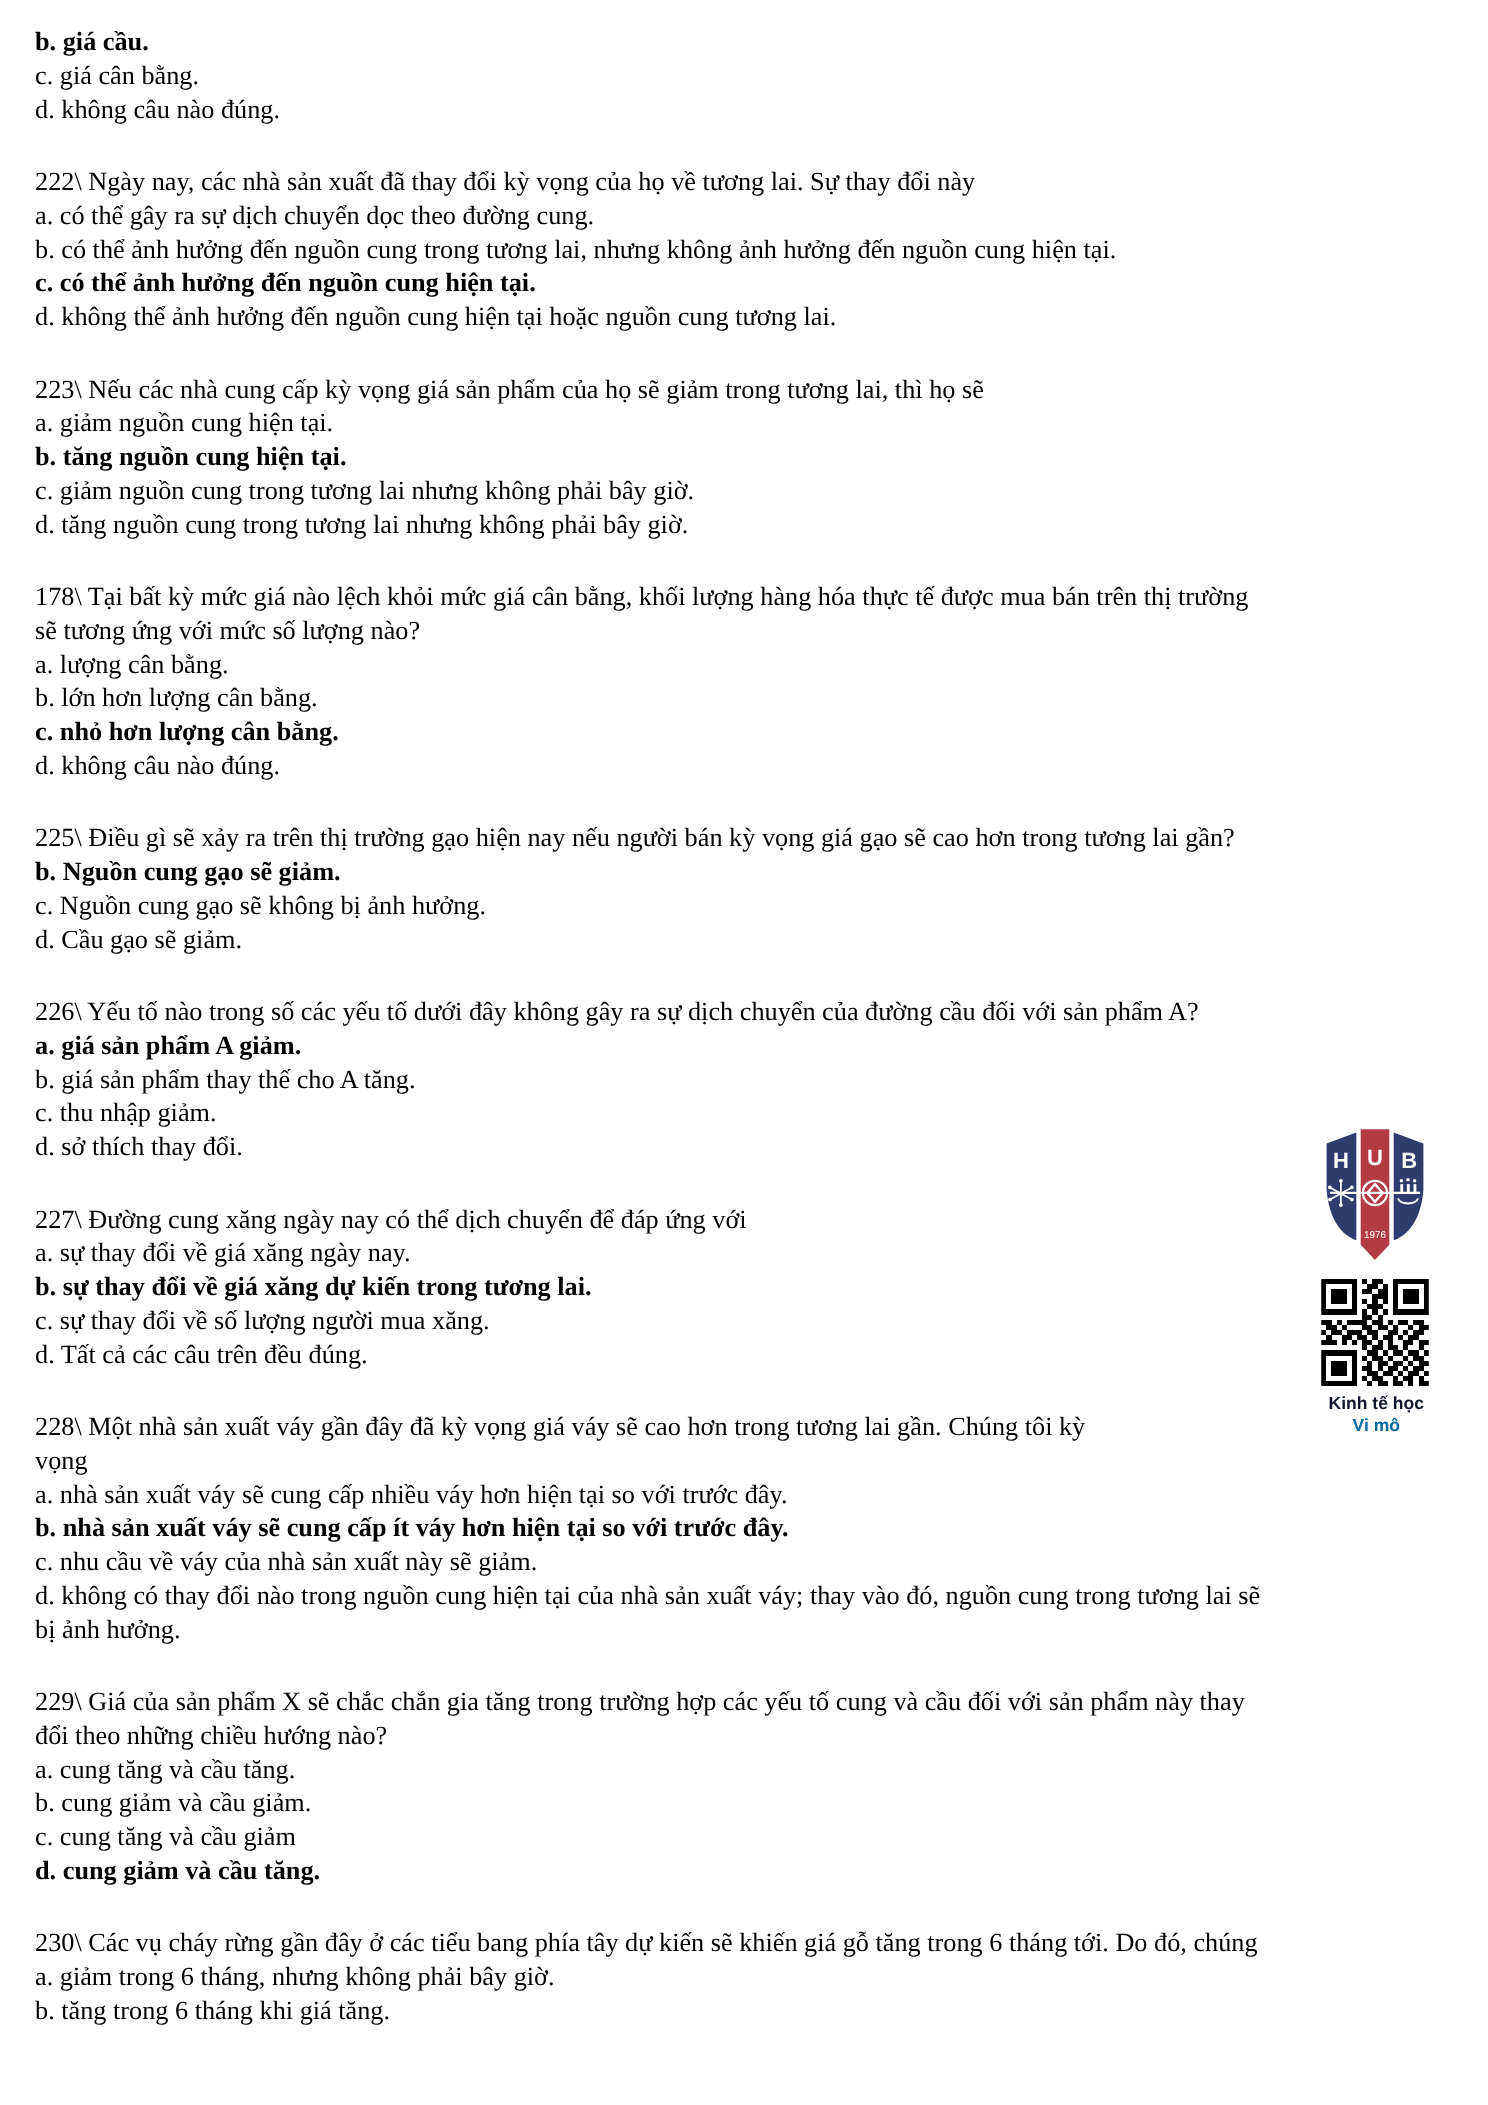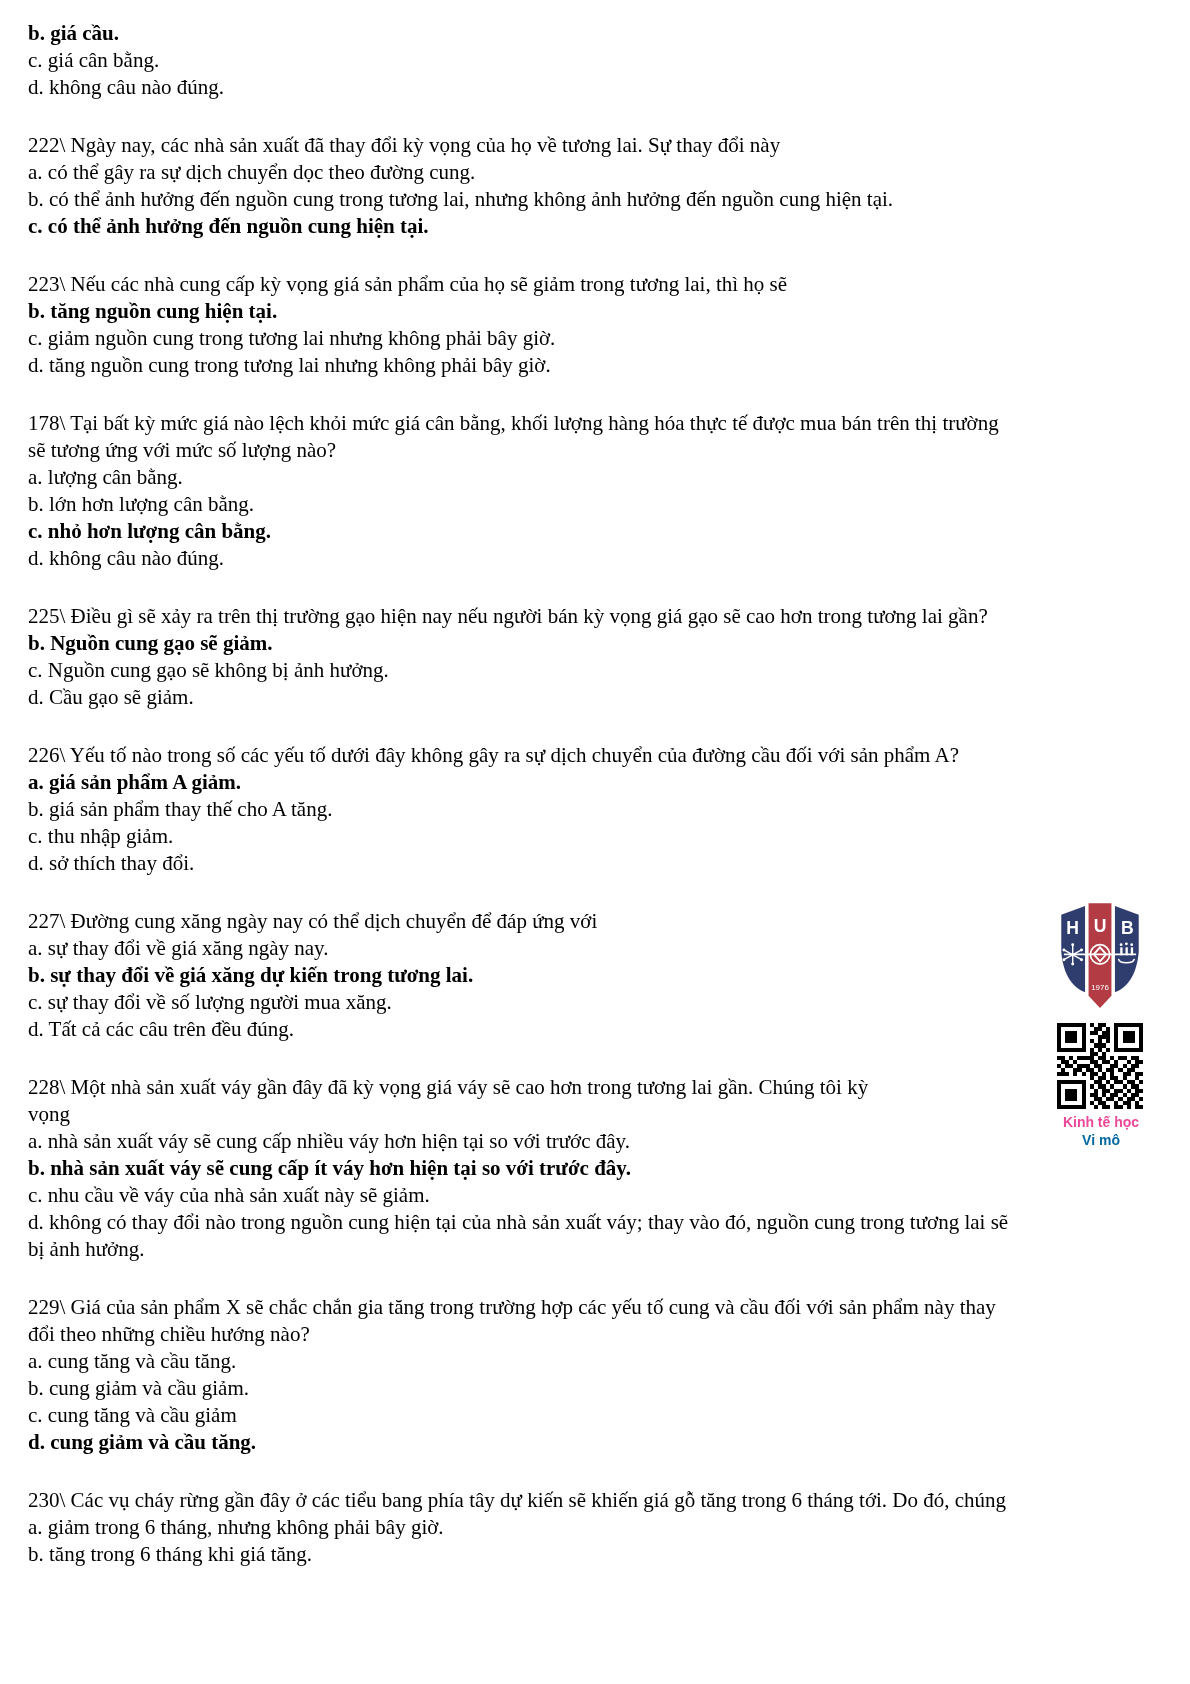--- a/index.html
+++ b/index.html
@@ -45,22 +45,24 @@
 
 <div class="doc">
     <div class="line bold">b. giá cầu.</div>
     <div class="line">c. giá cân bằng.</div>
     <div class="line">d. không câu nào đúng.</div>
     <div class="gap"></div>
     <div class="line">222\ Ngày nay, các nhà sản xuất đã thay đổi kỳ vọng của họ về tương lai. Sự thay đổi này</div>
     <div class="line">a. có thể gây ra sự dịch chuyển dọc theo đường cung.</div>
     <div class="line">b. có thể ảnh hưởng đến nguồn cung trong tương lai, nhưng không ảnh hưởng đến nguồn cung hiện tại.</div>
     <div class="line bold">c. có thể ảnh hưởng đến nguồn cung hiện tại.</div>
+    <div class="line">d. không thể ảnh hưởng đến nguồn cung hiện tại hoặc nguồn cung tương lai.</div>
     <div class="gap"></div>
     <div class="line">223\ Nếu các nhà cung cấp kỳ vọng giá sản phẩm của họ sẽ giảm trong tương lai, thì họ sẽ</div>
+    <div class="line">a. giảm nguồn cung hiện tại.</div>
     <div class="line bold">b. tăng nguồn cung hiện tại.</div>
     <div class="line">c. giảm nguồn cung trong tương lai nhưng không phải bây giờ.</div>
     <div class="line">d. tăng nguồn cung trong tương lai nhưng không phải bây giờ.</div>
     <div class="gap"></div>
     <div class="line">178\ Tại bất kỳ mức giá nào lệch khỏi mức giá cân bằng, khối lượng hàng hóa thực tế được mua bán trên thị trường</div>
     <div class="line">sẽ tương ứng với mức số lượng nào?</div>
     <div class="line">a. lượng cân bằng.</div>
     <div class="line">b. lớn hơn lượng cân bằng.</div>
     <div class="line bold">c. nhỏ hơn lượng cân bằng.</div>
     <div class="line">d. không câu nào đúng.</div>
@@ -390,15 +392,15 @@
         <rect x="24.57" y="81.90" width="4.10" height="4.10" fill="#000"></rect>
         <rect x="36.86" y="81.90" width="4.10" height="4.10" fill="#000"></rect>
         <rect x="45.05" y="81.90" width="4.10" height="4.10" fill="#000"></rect>
         <rect x="49.14" y="81.90" width="4.10" height="4.10" fill="#000"></rect>
         <rect x="57.33" y="81.90" width="4.10" height="4.10" fill="#000"></rect>
         <rect x="61.43" y="81.90" width="4.10" height="4.10" fill="#000"></rect>
         <rect x="69.62" y="81.90" width="4.10" height="4.10" fill="#000"></rect>
         <rect x="77.81" y="81.90" width="4.10" height="4.10" fill="#000"></rect>
         <rect x="81.90" y="81.90" width="4.10" height="4.10" fill="#000"></rect>
       </svg></div>
-  <div class="caption" style="color: #ec4899;">Kinh tế học</div>
+  <div class="caption" style="color: #0f172a;">Kinh tế học</div>
   <div class="caption" style="margin-top: -2px; color: #0369a1;">Vi mô</div>
 </div>
 
 </body></html>

